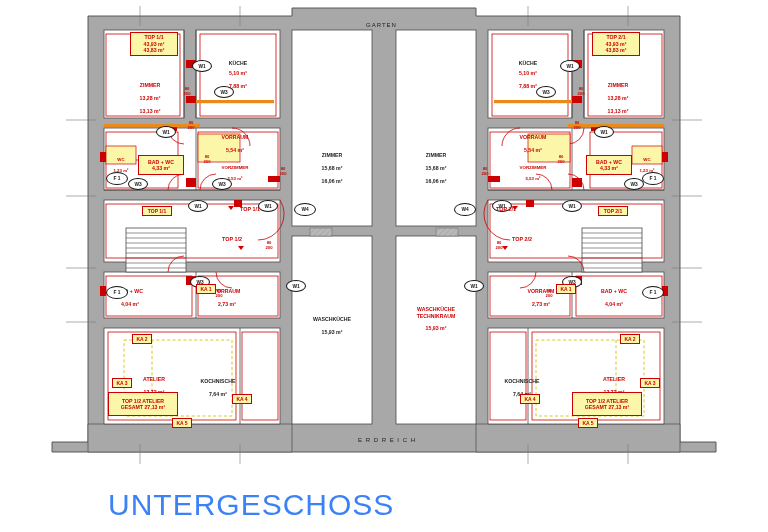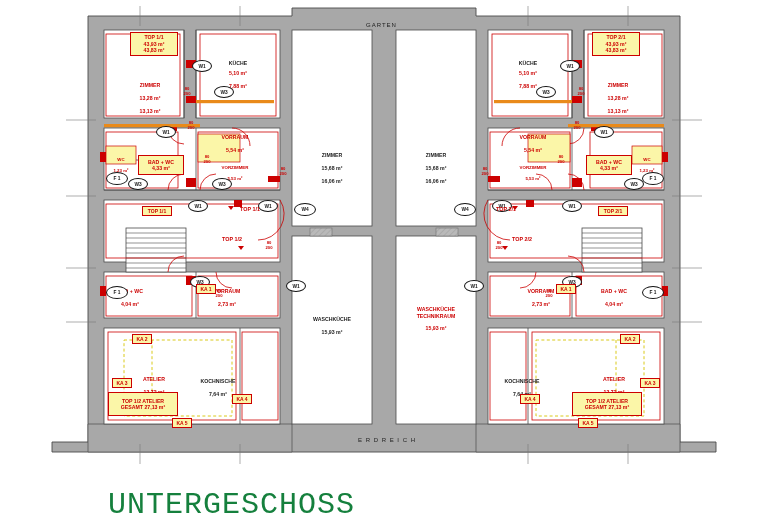--- a/index.html
+++ b/index.html
@@ -1,18 +1,18 @@
 <!DOCTYPE html>
 <html><head>
 <meta charset="utf-8">
 <style>
   html,body{margin:0;padding:0;}
   body{width:768px;height:532px;background:#ffffff;font-family:"Liberation Sans",sans-serif;overflow:hidden;position:relative;}
   #plan{position:absolute;left:0;top:0;width:768px;height:532px;}
-  .title{position:absolute;left:108px;top:488px;font-size:30px;letter-spacing:1px;color:#15803d;font-family:Liberation Mono, monospace;}
+  .title{position:absolute;left:108px;top:488px;font-size:30px;letter-spacing:1px;color:#3b82f6;font-family:Liberation Sans, sans-serif;}
   .lbl{position:absolute;font-size:5.2px;line-height:1.22;color:#cc0000;font-weight:bold;text-align:center;white-space:pre-line;}
   .lbl.blk{color:#1a1a1a;}
   .boxy{position:absolute;background:#fbf6a8;border:0.8px solid #cc0000;color:#cc0000;font-weight:bold;font-size:5.2px;line-height:1.25;text-align:center;display:flex;flex-direction:column;align-items:center;justify-content:center;}
   .tag{position:absolute;background:#fbf6a8;border:0.8px solid #cc0000;color:#cc0000;font-weight:bold;font-size:5px;display:flex;align-items:center;justify-content:center;text-align:center;}
   .oval{position:absolute;background:#ffffff;border:0.8px solid #111;border-radius:50%;color:#111;font-size:4.8px;font-weight:bold;display:flex;align-items:center;justify-content:center;}
   .gartentxt{position:absolute;font-size:6px;letter-spacing:1px;color:#222;}
   .topmark{position:absolute;font-size:5.4px;font-weight:bold;color:#cc0000;}
   .tri{position:absolute;width:0;height:0;border-left:3.2px solid transparent;border-right:3.2px solid transparent;border-top:4.6px solid #cc0000;}
 </style>
 </head>

